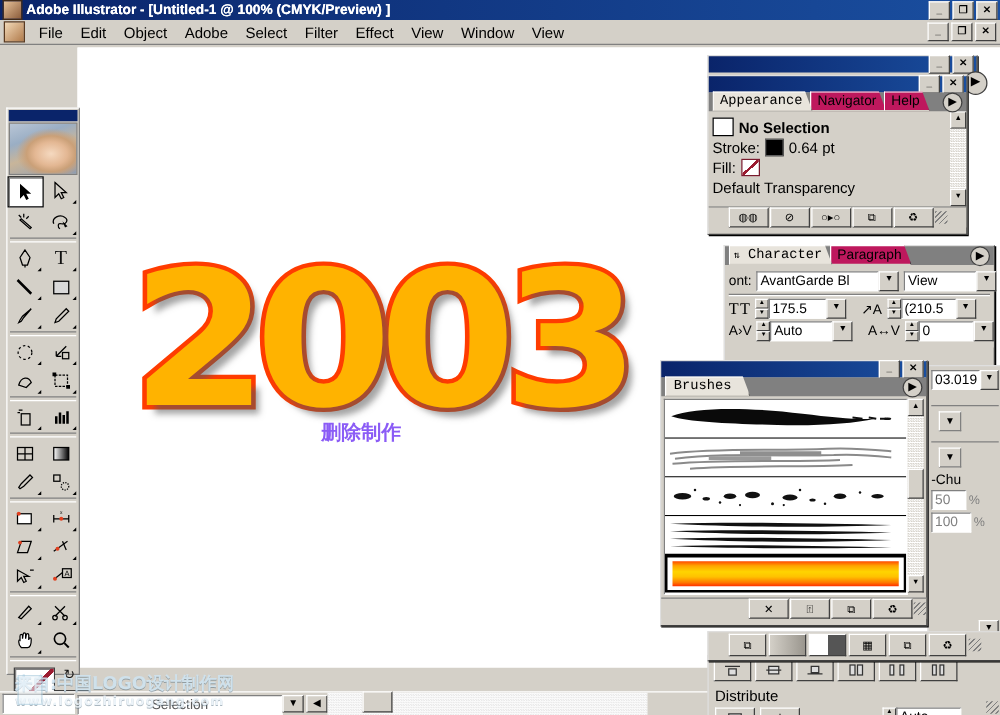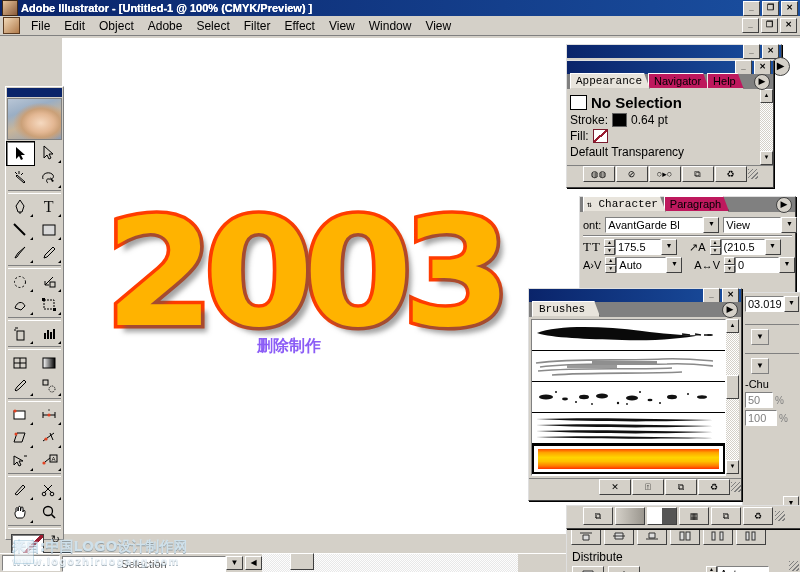--- a/index.html
+++ b/index.html
@@ -465,21 +465,21 @@
     <div class="tabs">
       <div class="tab active">Appearance</div>
       <div class="tab inactive">Navigator</div>
       <div class="tab inactive">Help</div>
       <div class="pal-menu">▶</div>
     </div>
     <div style="display:flex;height:76px;">
       <div class="pal-body" style="flex:1;background:#d4d0c8;">
         <div class="row">
           <div id="app-swatch"></div>
-          <b style="font-size:15px">No Selection</b>
+          <b style="font-size:12px">No Selection</b>
         </div>
         <div class="row">
           <span>Stroke:</span>
           <span class="sw-black"></span>
           <span>0.64 pt</span>
         </div>
         <div class="row">
           <span>Fill:</span>
           <span class="sw-none"></span>
         </div>

